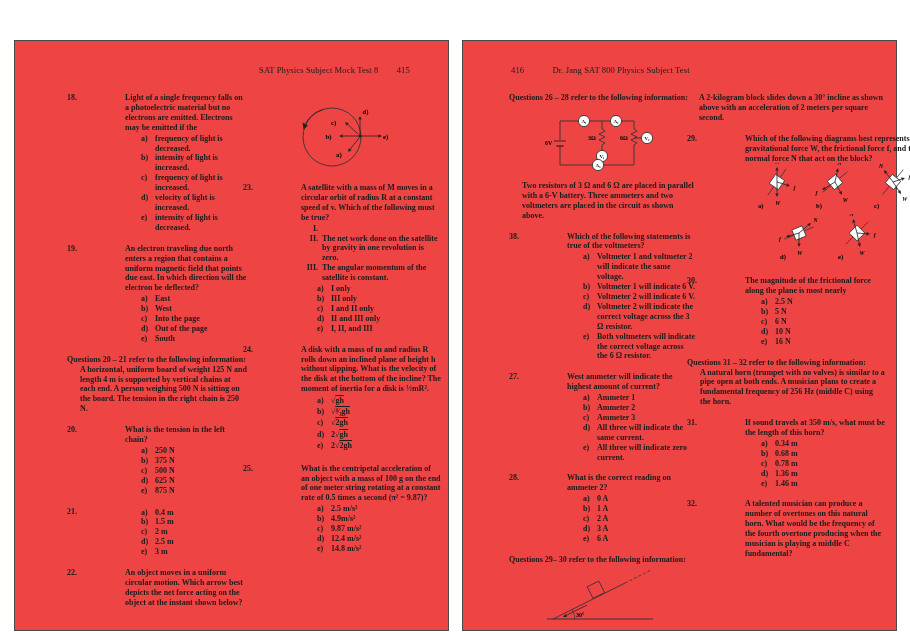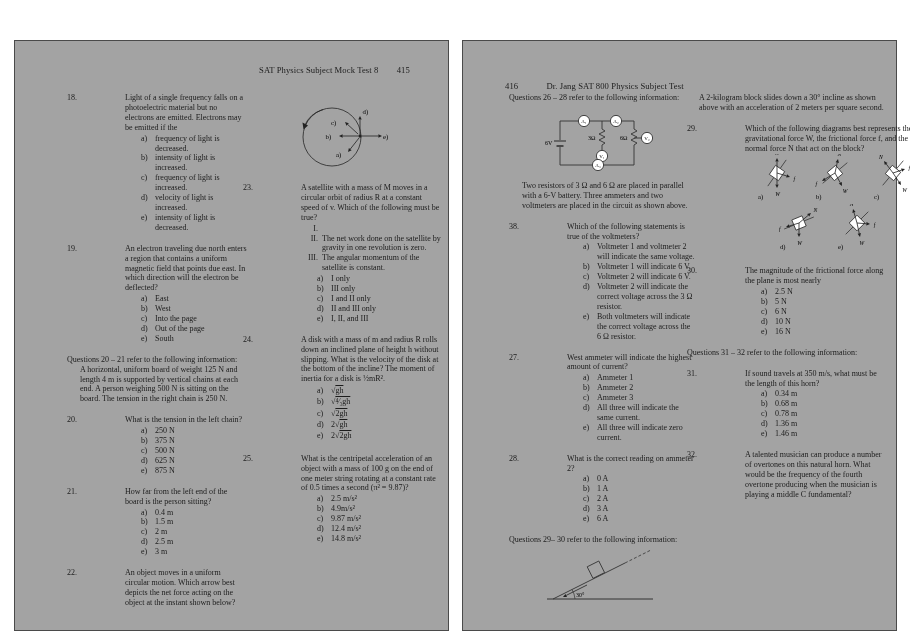--- a/index.html
+++ b/index.html
@@ -1,31 +1,31 @@
 <!DOCTYPE html>
 <html><head>
 <meta charset="utf-8">
 <style>
   html,body{margin:0;padding:0;width:910px;height:644px;overflow:hidden;background:#ffffff;}
   body{position:relative;font-family:"Liberation Serif","DejaVu Serif",serif;color:#1c1c1c;
        -webkit-font-smoothing:antialiased;}
-  .page{position:absolute;top:40px;width:433px;height:589px;background:#a3a3a3;border:1px solid #4a4a4a;}
+  .page{position:absolute;top:40px;width:433px;height:589px;background:#ef4444;border:1px solid #4a4a4a;}
   #page-left{left:14px;}
   #page-right{left:462px;}
   .pheader{position:absolute;top:24px;font-size:8.6px;letter-spacing:.1px;white-space:nowrap;}
   .pheader-left{left:244px;}
   .pheader-left .pnum{margin-left:16px;}
-  .pheader-right{left:42px;margin-top:16px;}
+  .pheader-right{left:48px;}
   .pheader-right .ptitle{margin-left:26px;}
   .col{position:absolute;top:52px;font-size:8px;line-height:1.24;}
   #pl-col1{left:52px;width:180px;}
   #pl-col2{left:228px;width:198px;}
   #pr-col1{left:46px;width:186px;}
   #pr-col2{left:224px;width:198px;}
-  .block{margin-bottom:11px;}
+  .block{margin-bottom:11px;font-weight:bold;}
   .q{display:flex;}
   .qnum{width:14px;flex:none;}
   .qbody{flex:1;margin-left:44px;}
   .choices{margin-top:1px;}
   .choice{display:flex;padding-left:16px;}
   .ckey{width:14px;flex:none;}
   .ctext{flex:1;}
   .choice.math{margin:1.5px 0;}
   .rad{text-decoration:overline;}
   .romans{padding-left:2px;margin-top:1px;}
@@ -135,21 +135,20 @@
             <div class="choice">
               <span class="ckey">e)</span>
               <span class="ctext">875 N</span>
             </div>
           </div>
         </div>
       </div>
       <div class="block q">
         <span class="qnum">21.</span>
         <div class="qbody">
-          <div class="qtext">How far from the left end of the board is the person sitting?</div>
           <div class="choices">
             <div class="choice">
               <span class="ckey">a)</span>
               <span class="ctext">0.4 m</span>
             </div>
             <div class="choice">
               <span class="ckey">b)</span>
               <span class="ctext">1.5 m</span>
             </div>
             <div class="choice">
@@ -551,20 +550,21 @@
             </div>
             <div class="choice">
               <span class="ckey">e)</span>
               <span class="ctext">16 N</span>
             </div>
           </div>
         </div>
       </div>
       <div class="block info">
         <div class="info-title">Questions 31 – 32 refer to the following information:</div>
+        <div class="info-body">A natural horn (trumpet with no valves) is similar to a pipe open at both ends. A musician plans to create a fundamental frequency of 256 Hz (middle C) using the horn.</div>
       </div>
       <div class="block q">
         <span class="qnum">31.</span>
         <div class="qbody">
           <div class="qtext">If sound travels at 350 m/s, what must be the length of this horn?</div>
           <div class="choices">
             <div class="choice">
               <span class="ckey">a)</span>
               <span class="ctext">0.34 m</span>
             </div>

